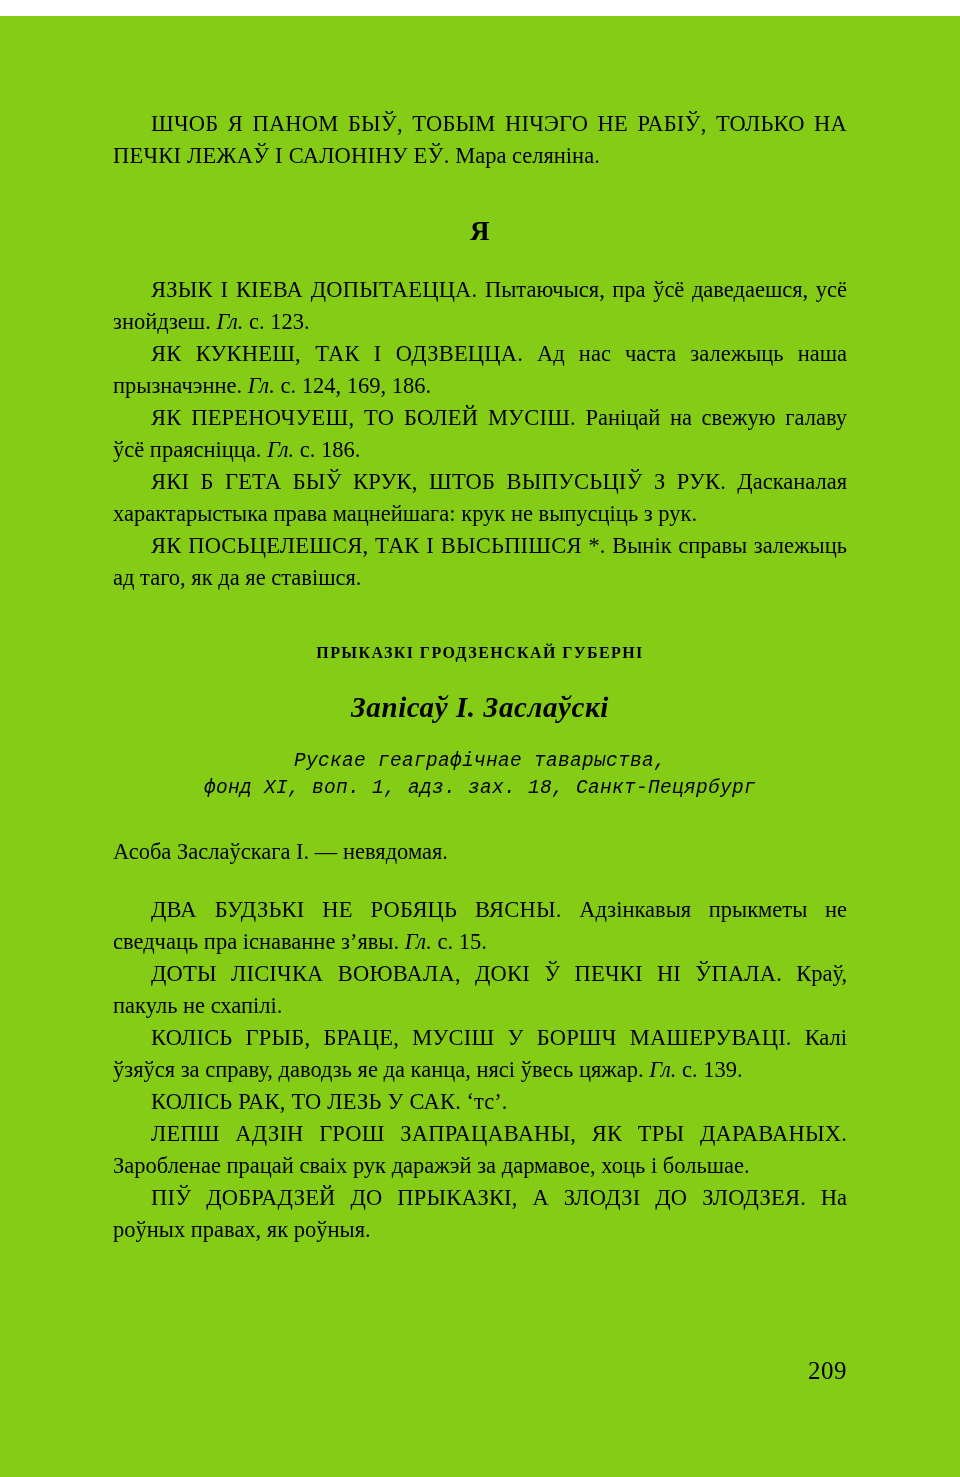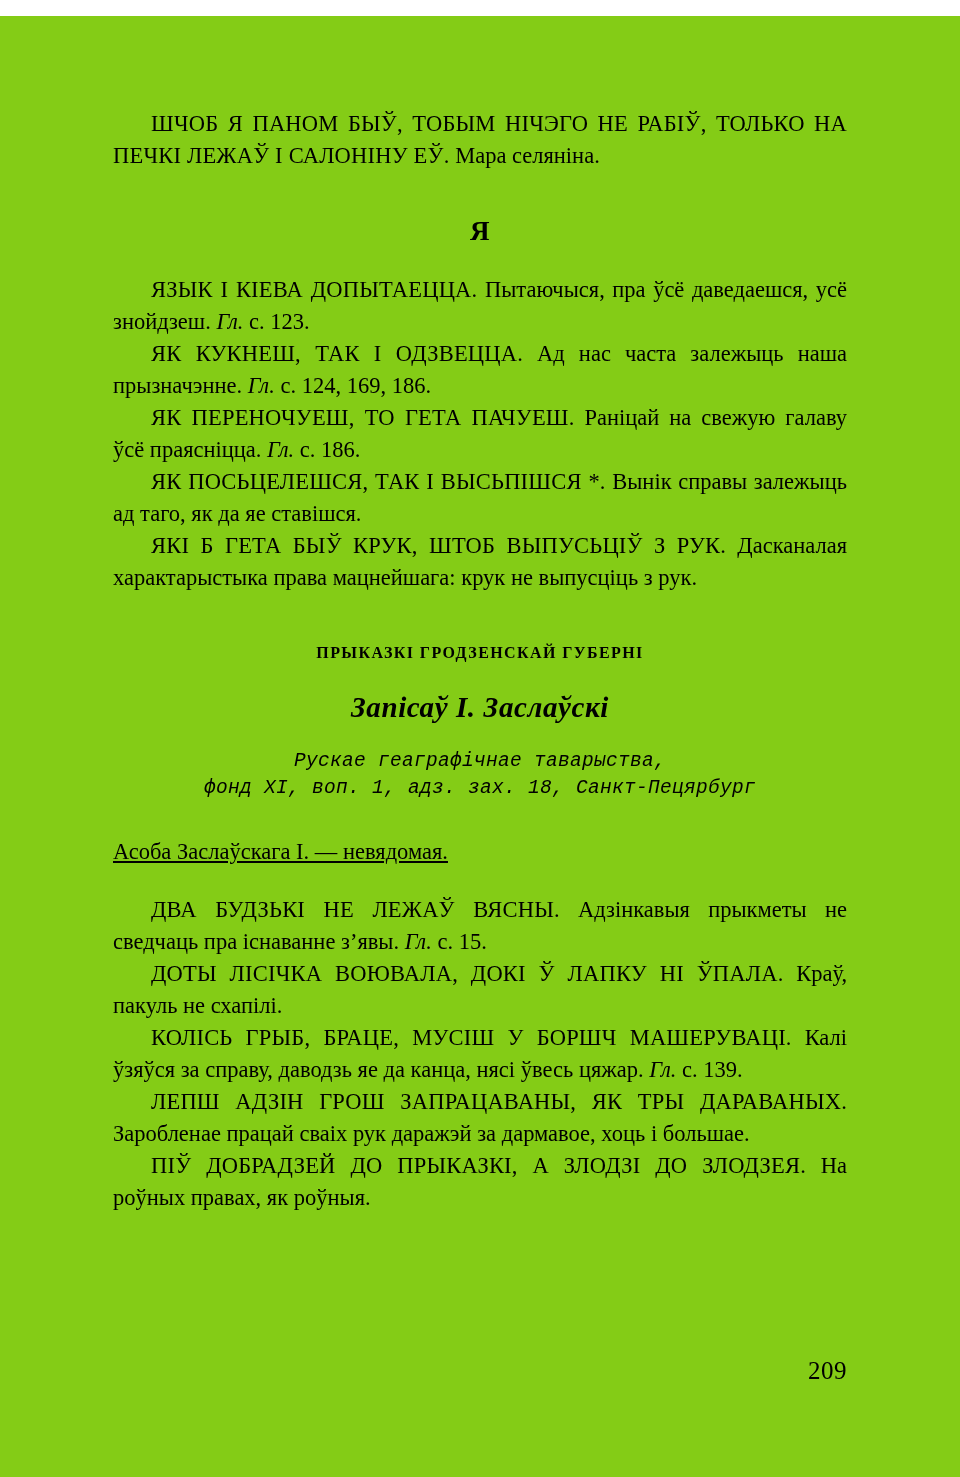--- a/index.html
+++ b/index.html
@@ -29,21 +29,21 @@
   .entry {
     margin: 0;
     font-size: 22.5px;
     line-height: 32px;
     text-align: justify;
     text-justify: inter-word;
     text-indent: 38px;
     hyphens: none;
     -webkit-hyphens: none;
   }
-  .entry.noindent { text-indent: 0; text-decoration: underline; }
+  .entry.noindent { text-indent: 0; }
   .entry.last-flush { text-align-last: left; }
 
   
   .prov {
     letter-spacing: 0.2px;
   }
   .gl { font-style: italic; }
 
   
   .letter-head {
@@ -115,51 +115,52 @@
     <div class="sp-letterhead-top"></div>
 
     <p class="letter-head">Я</p>
 
     <div class="sp-letterhead-bot"></div>
 
     <p class="entry last-flush"><span class="prov">ЯЗЫК І КІЕВА ДОПЫТАЕЦЦА.</span> <span>Пытаючыся, пра ўсё даведаешся, усё знойдзеш.</span> <span class="gl">Гл.</span><span> с. 123.</span></p>
 
     <p class="entry last-flush"><span class="prov">ЯК КУКНЕШ, ТАК І ОДЗВЕЦЦА.</span> <span>Ад нас часта залежыць наша прызначэнне.</span> <span class="gl">Гл.</span><span> с. 124, 169, 186.</span></p>
 
-    <p class="entry last-flush"><span class="prov">ЯК ПЕРЕНОЧУЕШ, ТО ГЕТА ПАЧУЕШ.</span> <span>Раніцай на свежую галаву ўсё праясніцца.</span> <span class="gl">Гл.</span><span> с. 186.</span></p>
+    <p class="entry last-flush"><span class="prov">ЯК ПЕРЕНОЧУЕШ, ТО БОЛЕЙ МУСІШ.</span> <span>Раніцай на свежую галаву ўсё праясніцца.</span> <span class="gl">Гл.</span><span> с. 186.</span></p>
+
+    <p class="entry last-flush"><span class="prov">ЯКІ Б ГЕТА БЫЎ КРУК, ШТОБ ВЫПУСЬЦІЎ З РУК.</span> <span>Дасканалая характарыстыка права мацнейшага: крук не выпусціць з рук.</span></p>
 
     <p class="entry last-flush"><span class="prov">ЯК ПОСЬЦЕЛЕШСЯ, ТАК І ВЫСЬПІШСЯ *.</span> <span>Вынік справы залежыць ад таго, як да яе ставішся.</span></p>
-
-    <p class="entry last-flush"><span class="prov">ЯКІ Б ГЕТА БЫЎ КРУК, ШТОБ ВЫПУСЬЦІЎ З РУК.</span> <span>Дасканалая характарыстыка права мацнейшага: крук не выпусціць з рук.</span></p>
 
     <div class="sp-chapter-top"></div>
 
     <p class="chapter-title">ПРЫКАЗКІ ГРОДЗЕНСКАЙ ГУБЕРНІ</p>
 
     <div class="sp-chapter-author"></div>
 
     <p class="chapter-author">Запісаў І. Заслаўскі</p>
 
     <div class="sp-chapter-source"></div>
 
     <p class="source">Рускае геаграфічнае таварыства,</p>
     <p class="source">фонд XI, воп. 1, адз. зах. 18, Санкт-Пецярбург</p>
 
     <div class="sp-source-bot"></div>
 
     <p class="entry noindent last-flush">Асоба Заслаўскага І. — невядомая.</p>
 
     <div class="sp-note-bot"></div>
 
-    <p class="entry last-flush"><span class="prov">ДВА БУДЗЬКІ НЕ ЛЕЖАЎ ВЯСНЫ.</span> <span>Адзінкавыя прыкметы не сведчаць пра існаванне з’явы.</span> <span class="gl">Гл.</span><span> с. 15.</span></p>
+    <p class="entry last-flush"><span class="prov">ДВА БУДЗЬКІ НЕ РОБЯЦЬ ВЯСНЫ.</span> <span>Адзінкавыя прыкметы не сведчаць пра існаванне з’явы.</span> <span class="gl">Гл.</span><span> с. 15.</span></p>
 
-    <p class="entry last-flush"><span class="prov">ДОТЫ ЛІСІЧКА ВОЮВАЛА, ДОКІ Ў ЛАПКУ НІ ЎПАЛА.</span> <span>Краў, пакуль не схапілі.</span></p>
+    <p class="entry last-flush"><span class="prov">ДОТЫ ЛІСІЧКА ВОЮВАЛА, ДОКІ Ў ПЕЧКІ НІ ЎПАЛА.</span> <span>Краў, пакуль не схапілі.</span></p>
 
     <p class="entry last-flush"><span class="prov">КОЛІСЬ ГРЫБ, БРАЦЕ, МУСІШ У БОРШЧ МАШЕРУВАЦІ.</span> <span>Калі ўзяўся за справу, даводзь яе да канца, нясі ўвесь цяжар.</span> <span class="gl">Гл.</span><span> с. 139.</span></p>
 
+    <p class="entry last-flush"><span class="prov">КОЛІСЬ РАК, ТО ЛЕЗЬ У САК.</span> <span>‘тс’.</span></p>
 
     <p class="entry last-flush"><span class="prov">ЛЕПШ АДЗІН ГРОШ ЗАПРАЦАВАНЫ, ЯК ТРЫ ДАРАВАНЫХ.</span> <span>Заробленае працай сваіх рук даражэй за дармавое, хоць і большае.</span></p>
 
     <p class="entry last-flush"><span class="prov">ПІЎ ДОБРАДЗЕЙ ДО ПРЫКАЗКІ, А ЗЛОДЗІ ДО ЗЛОДЗЕЯ.</span> <span>На роўных правах, як роўныя.</span></p>
 
   </div>
 
   <div class="folio">209</div>
 
 </div>

